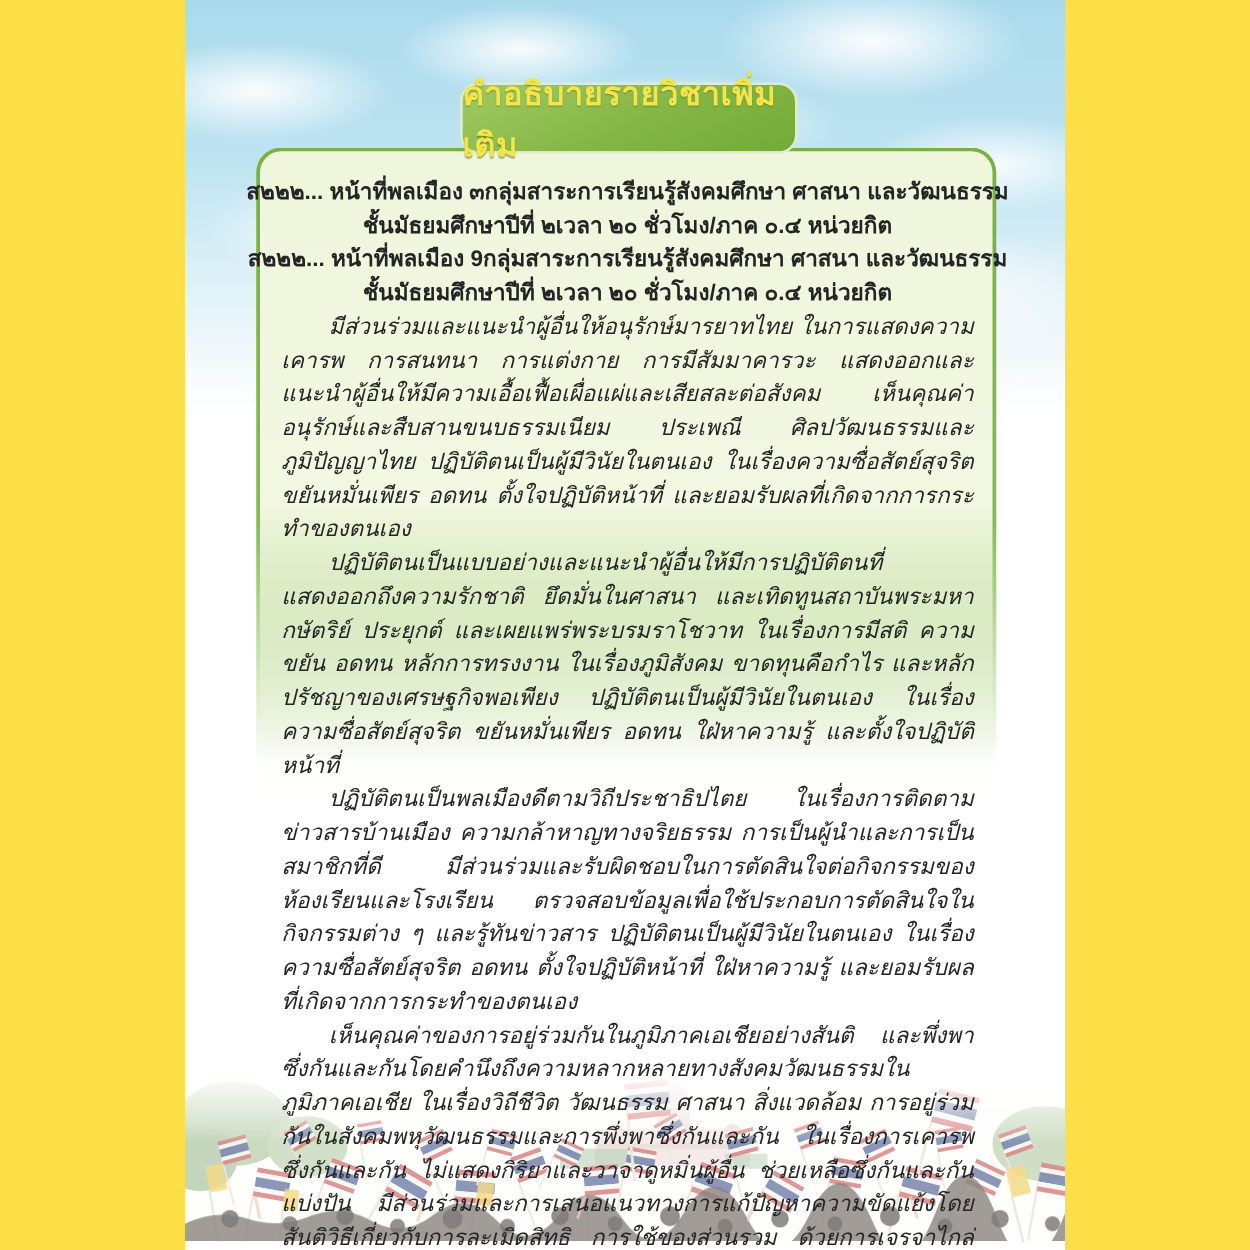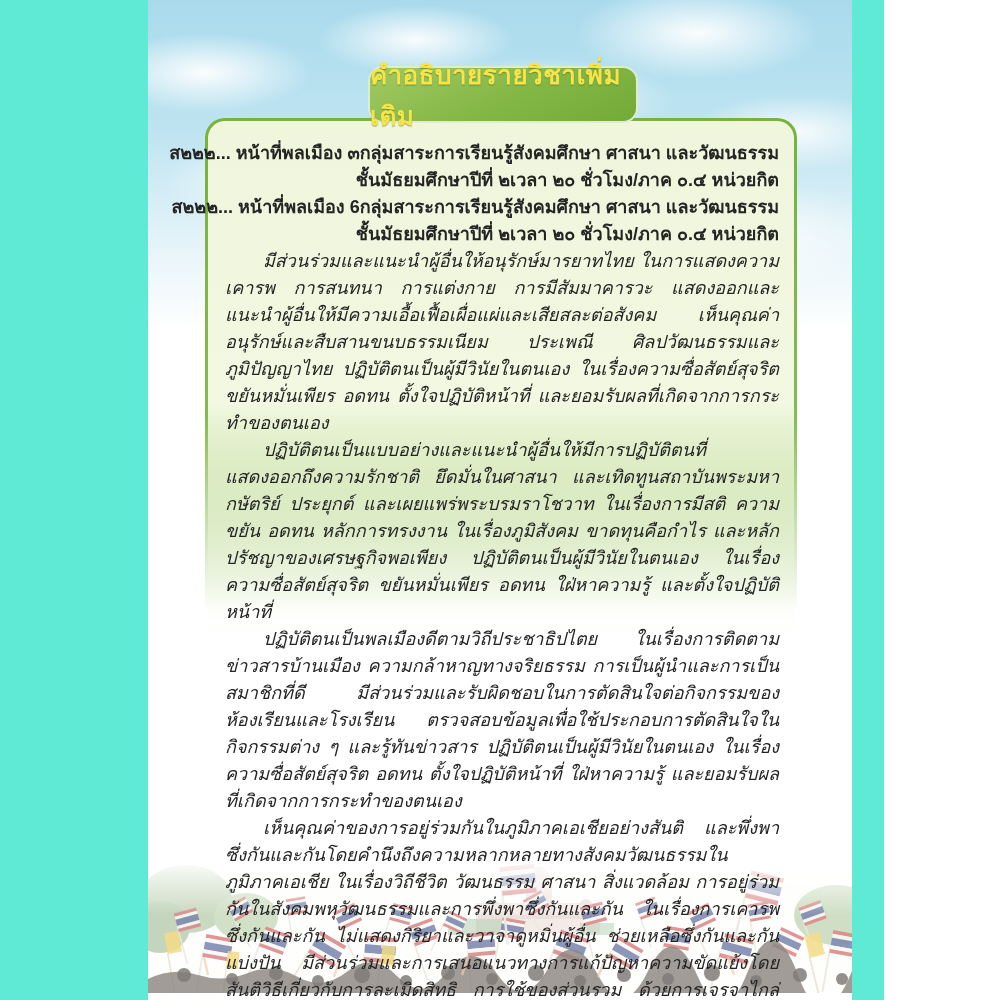--- a/index.html
+++ b/index.html
@@ -1,16 +1,16 @@
 <!DOCTYPE html>
 <html><head>
 <meta charset="utf-8">
 <style>
   html,body{margin:0;padding:0;background:#ffffff;}
-  .canvas{position:relative;width:884px;height:1000px;background:#5eead4;overflow:hidden;
+  .canvas{position:relative;width:1000px;height:1000px;background:#fde047;overflow:hidden;
           font-family:"Liberation Sans","DejaVu Sans",sans-serif;}
   
   .sheet{position:absolute;left:148px;top:0;width:704px;height:1000px;background:#ffffff;}
   
   .sky{position:absolute;left:0;top:0;width:704px;height:330px;
     background:
       radial-gradient(ellipse 150px 55px at 8% 22%,  rgba(255,255,255,.95), rgba(255,255,255,0) 72%),
       radial-gradient(ellipse 180px 70px at 20% 55%, rgba(255,255,255,.9),  rgba(255,255,255,0) 70%),
       radial-gradient(ellipse 140px 50px at 38% 12%, rgba(255,255,255,.92), rgba(255,255,255,0) 70%),
       radial-gradient(ellipse 200px 60px at 55% 30%, rgba(255,255,255,.85), rgba(255,255,255,0) 70%),
@@ -28,21 +28,21 @@
     text-shadow:0 1px 1px rgba(74,104,28,.55);}
   
   .desc-box{position:absolute;left:57px;top:118px;width:592px;height:748px;box-sizing:border-box;
     border-radius:20px;padding:3px;z-index:1;
     background:linear-gradient(180deg,#78b13e 0%,#86bb4e 40%,rgba(134,187,78,0) 66%);}
   .desc-box-inner{width:100%;height:100%;box-sizing:border-box;border-radius:17px;
     background:linear-gradient(180deg,#f0f6dc 0%,#f2f8e1 38%,rgba(255,255,255,0) 70%);}
   
   .text-area{position:absolute;left:77px;top:140px;width:554px;z-index:2;
     color:#242424;font-size:18px;line-height:27px;}
-  .info-row{display:flex;justify-content:flex-end;font-weight:bold;white-space:nowrap;}
+  .info-row{display:flex;justify-content:center;font-weight:bold;white-space:nowrap;}
   .para{margin:0;text-align:justify;text-indent:38px;font-style:italic;}
   
   .photo{position:absolute;left:0;bottom:7px;width:704px;height:136px;z-index:0;}
   .photo svg{display:block;}
 </style>
 </head>
 <body>
 
 <div class="canvas">
   <div class="sheet">
@@ -60,21 +60,21 @@
     <div class="text-area">
       <div class="info-row">
         <span>ส๒๒๒... หน้าที่พลเมือง ๓</span>
         <span>กลุ่มสาระการเรียนรู้สังคมศึกษา ศาสนา และวัฒนธรรม</span>
       </div>
       <div class="info-row">
         <span>ชั้นมัธยมศึกษาปีที่ ๒</span>
         <span>เวลา ๒๐ ชั่วโมง/ภาค ๐.๔ หน่วยกิต</span>
       </div>
       <div class="info-row">
-        <span>ส๒๒๒... หน้าที่พลเมือง 6</span>
+        <span>ส๒๒๒... หน้าที่พลเมือง 9</span>
         <span>กลุ่มสาระการเรียนรู้สังคมศึกษา ศาสนา และวัฒนธรรม</span>
       </div>
       <div class="info-row">
         <span>ชั้นมัธยมศึกษาปีที่ ๒</span>
         <span>เวลา ๒๐ ชั่วโมง/ภาค ๐.๔ หน่วยกิต</span>
       </div>
 
       <p class="para">มีส่วนร่วมและแนะนำผู้อื่นให้อนุรักษ์มารยาทไทย ในการแสดงความเคารพ การสนทนา การแต่งกาย การมีสัมมาคารวะ แสดงออกและแนะนำผู้อื่นให้มีความเอื้อเฟื้อเผื่อแผ่และเสียสละต่อสังคม เห็นคุณค่า อนุรักษ์และสืบสานขนบธรรมเนียม ประเพณี ศิลปวัฒนธรรมและภูมิปัญญาไทย ปฏิบัติตนเป็นผู้มีวินัยในตนเอง ในเรื่องความซื่อสัตย์สุจริต ขยันหมั่นเพียร อดทน ตั้งใจปฏิบัติหน้าที่ และยอมรับผลที่เกิดจากการกระทำของตนเอง</p>
       <p class="para">ปฏิบัติตนเป็นแบบอย่างและแนะนำผู้อื่นให้มีการปฏิบัติตนที่แสดงออกถึงความรักชาติ ยึดมั่นในศาสนา และเทิดทูนสถาบันพระมหากษัตริย์ ประยุกต์ และเผยแพร่พระบรมราโชวาท ในเรื่องการมีสติ ความขยัน อดทน หลักการทรงงาน ในเรื่องภูมิสังคม ขาดทุนคือกำไร และหลักปรัชญาของเศรษฐกิจพอเพียง ปฏิบัติตนเป็นผู้มีวินัยในตนเอง ในเรื่องความซื่อสัตย์สุจริต ขยันหมั่นเพียร อดทน ใฝ่หาความรู้ และตั้งใจปฏิบัติหน้าที่</p>
       <p class="para">ปฏิบัติตนเป็นพลเมืองดีตามวิถีประชาธิปไตย ในเรื่องการติดตามข่าวสารบ้านเมือง ความกล้าหาญทางจริยธรรม การเป็นผู้นำและการเป็นสมาชิกที่ดี มีส่วนร่วมและรับผิดชอบในการตัดสินใจต่อกิจกรรมของห้องเรียนและโรงเรียน ตรวจสอบข้อมูลเพื่อใช้ประกอบการตัดสินใจในกิจกรรมต่าง ๆ และรู้ทันข่าวสาร ปฏิบัติตนเป็นผู้มีวินัยในตนเอง ในเรื่องความซื่อสัตย์สุจริต อดทน ตั้งใจปฏิบัติหน้าที่ ใฝ่หาความรู้ และยอมรับผลที่เกิดจากการกระทำของตนเอง</p>

